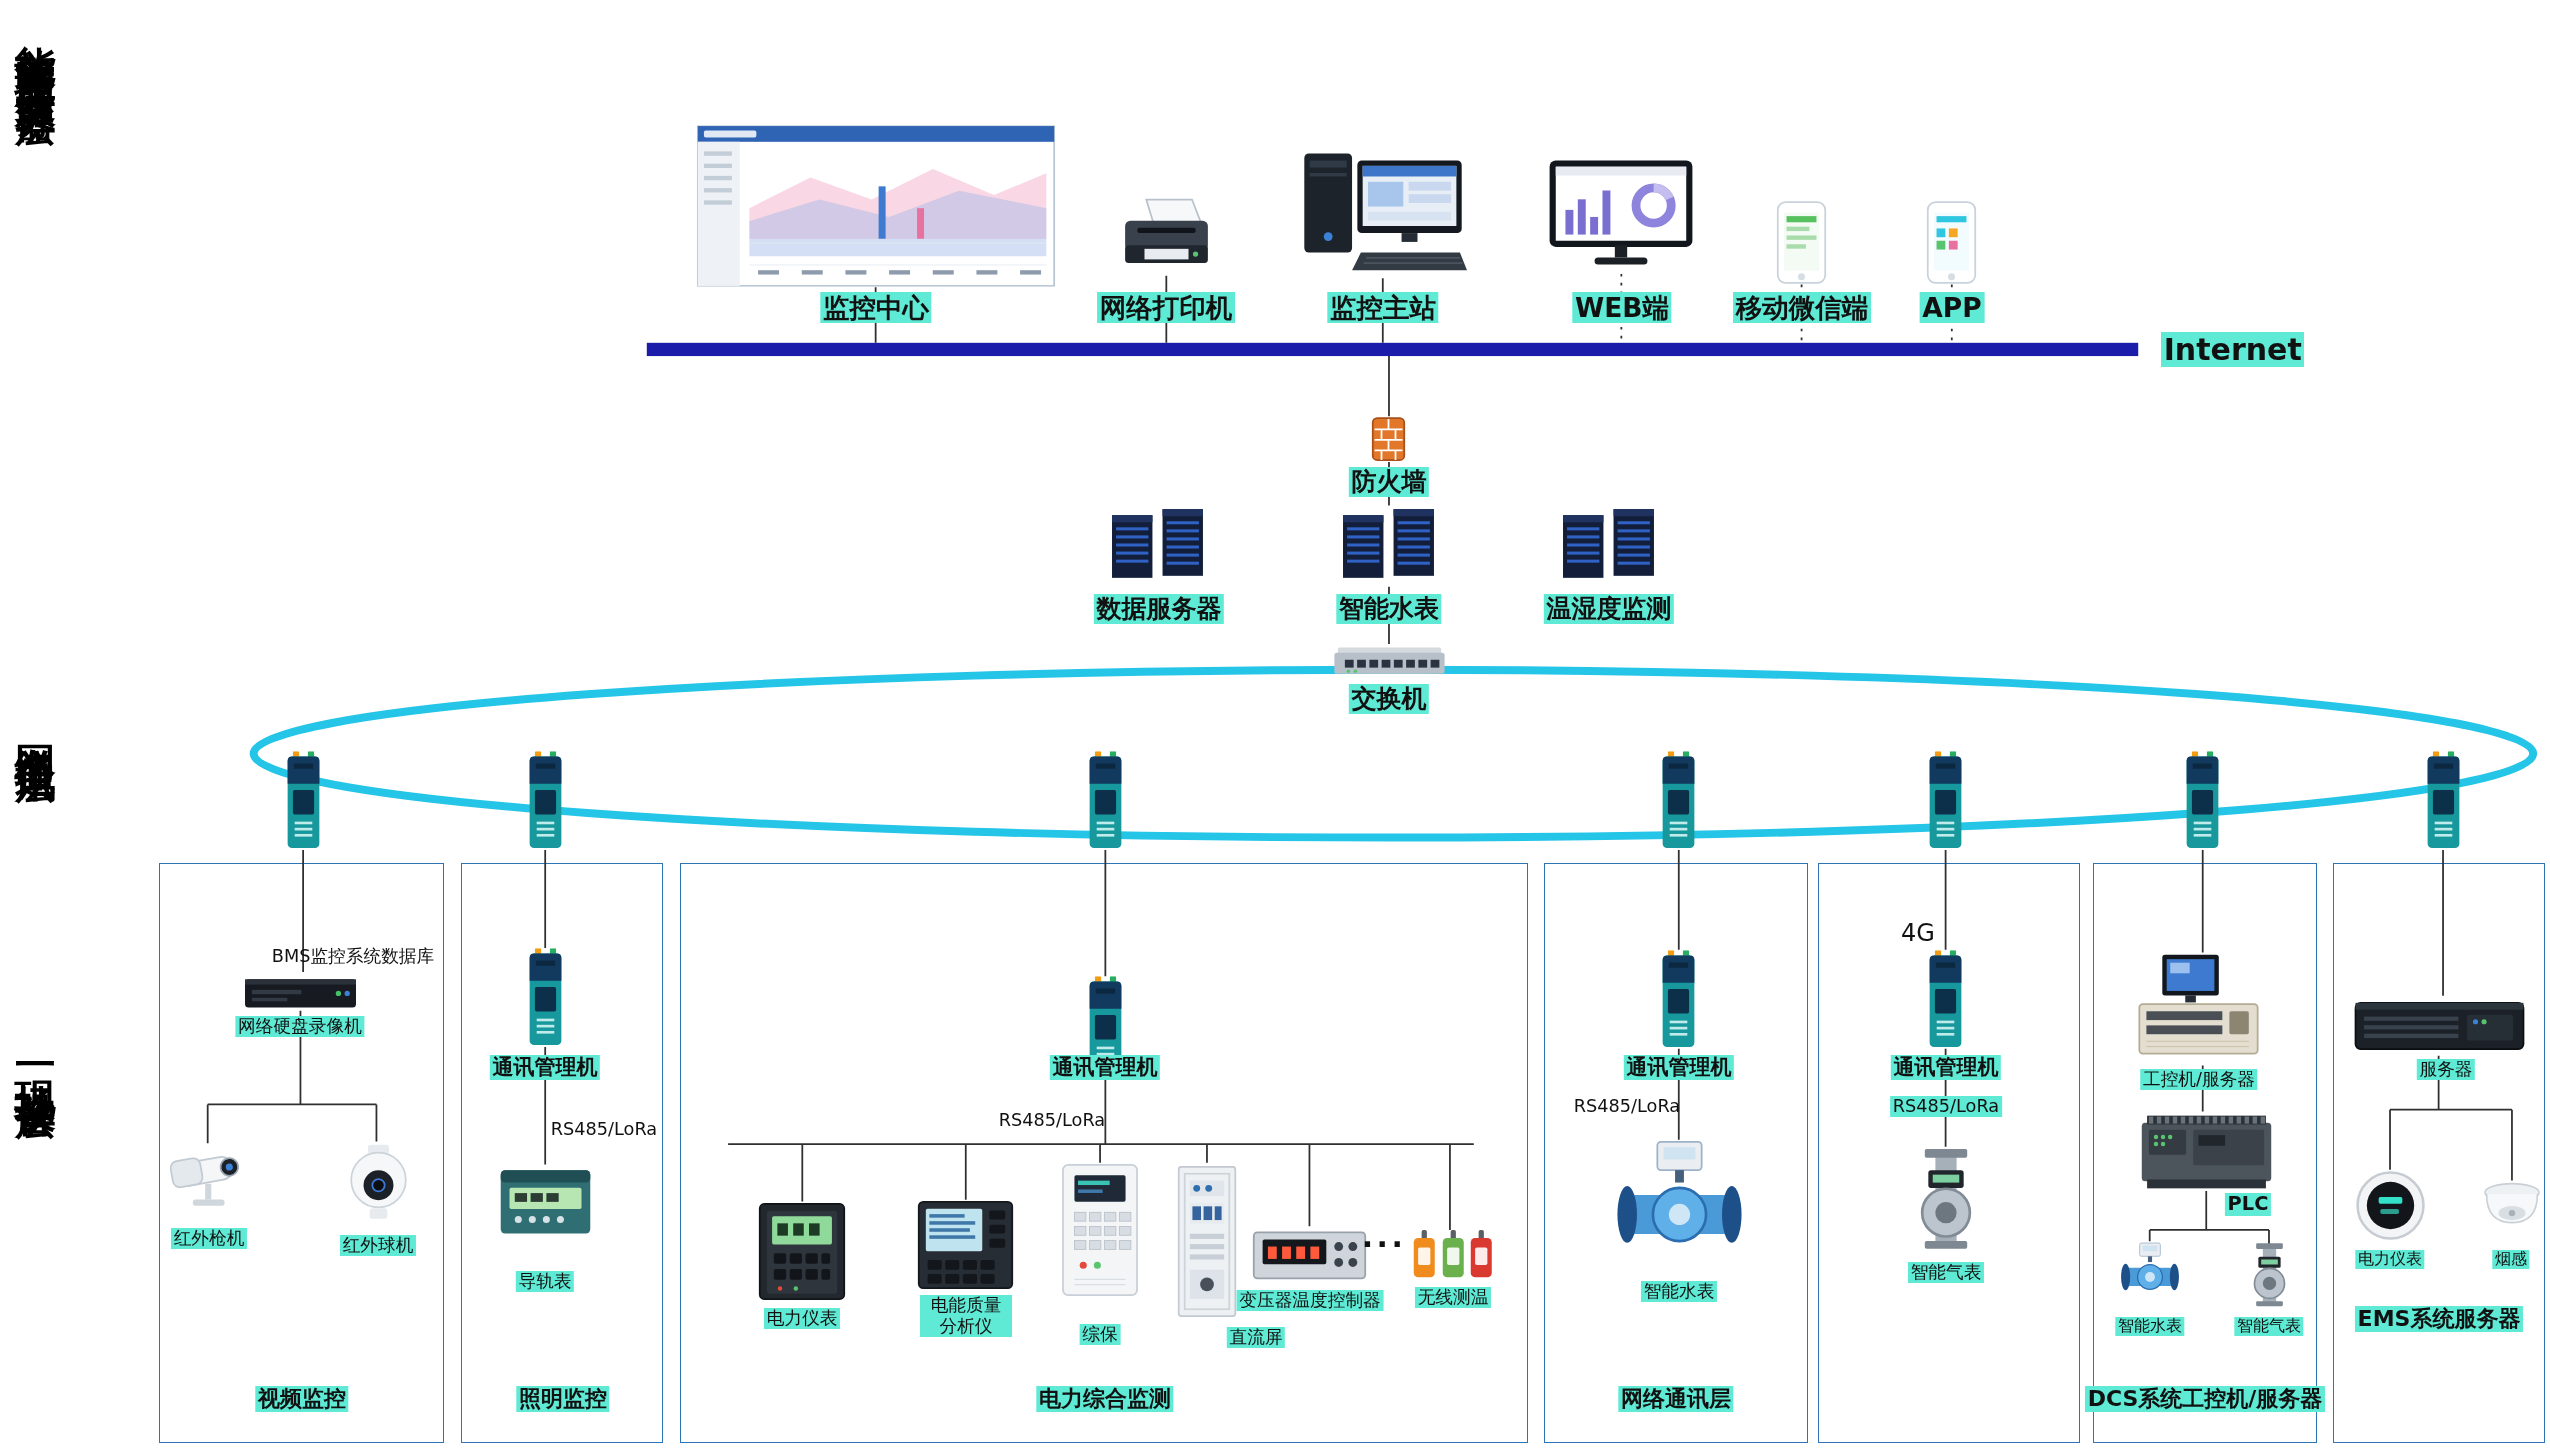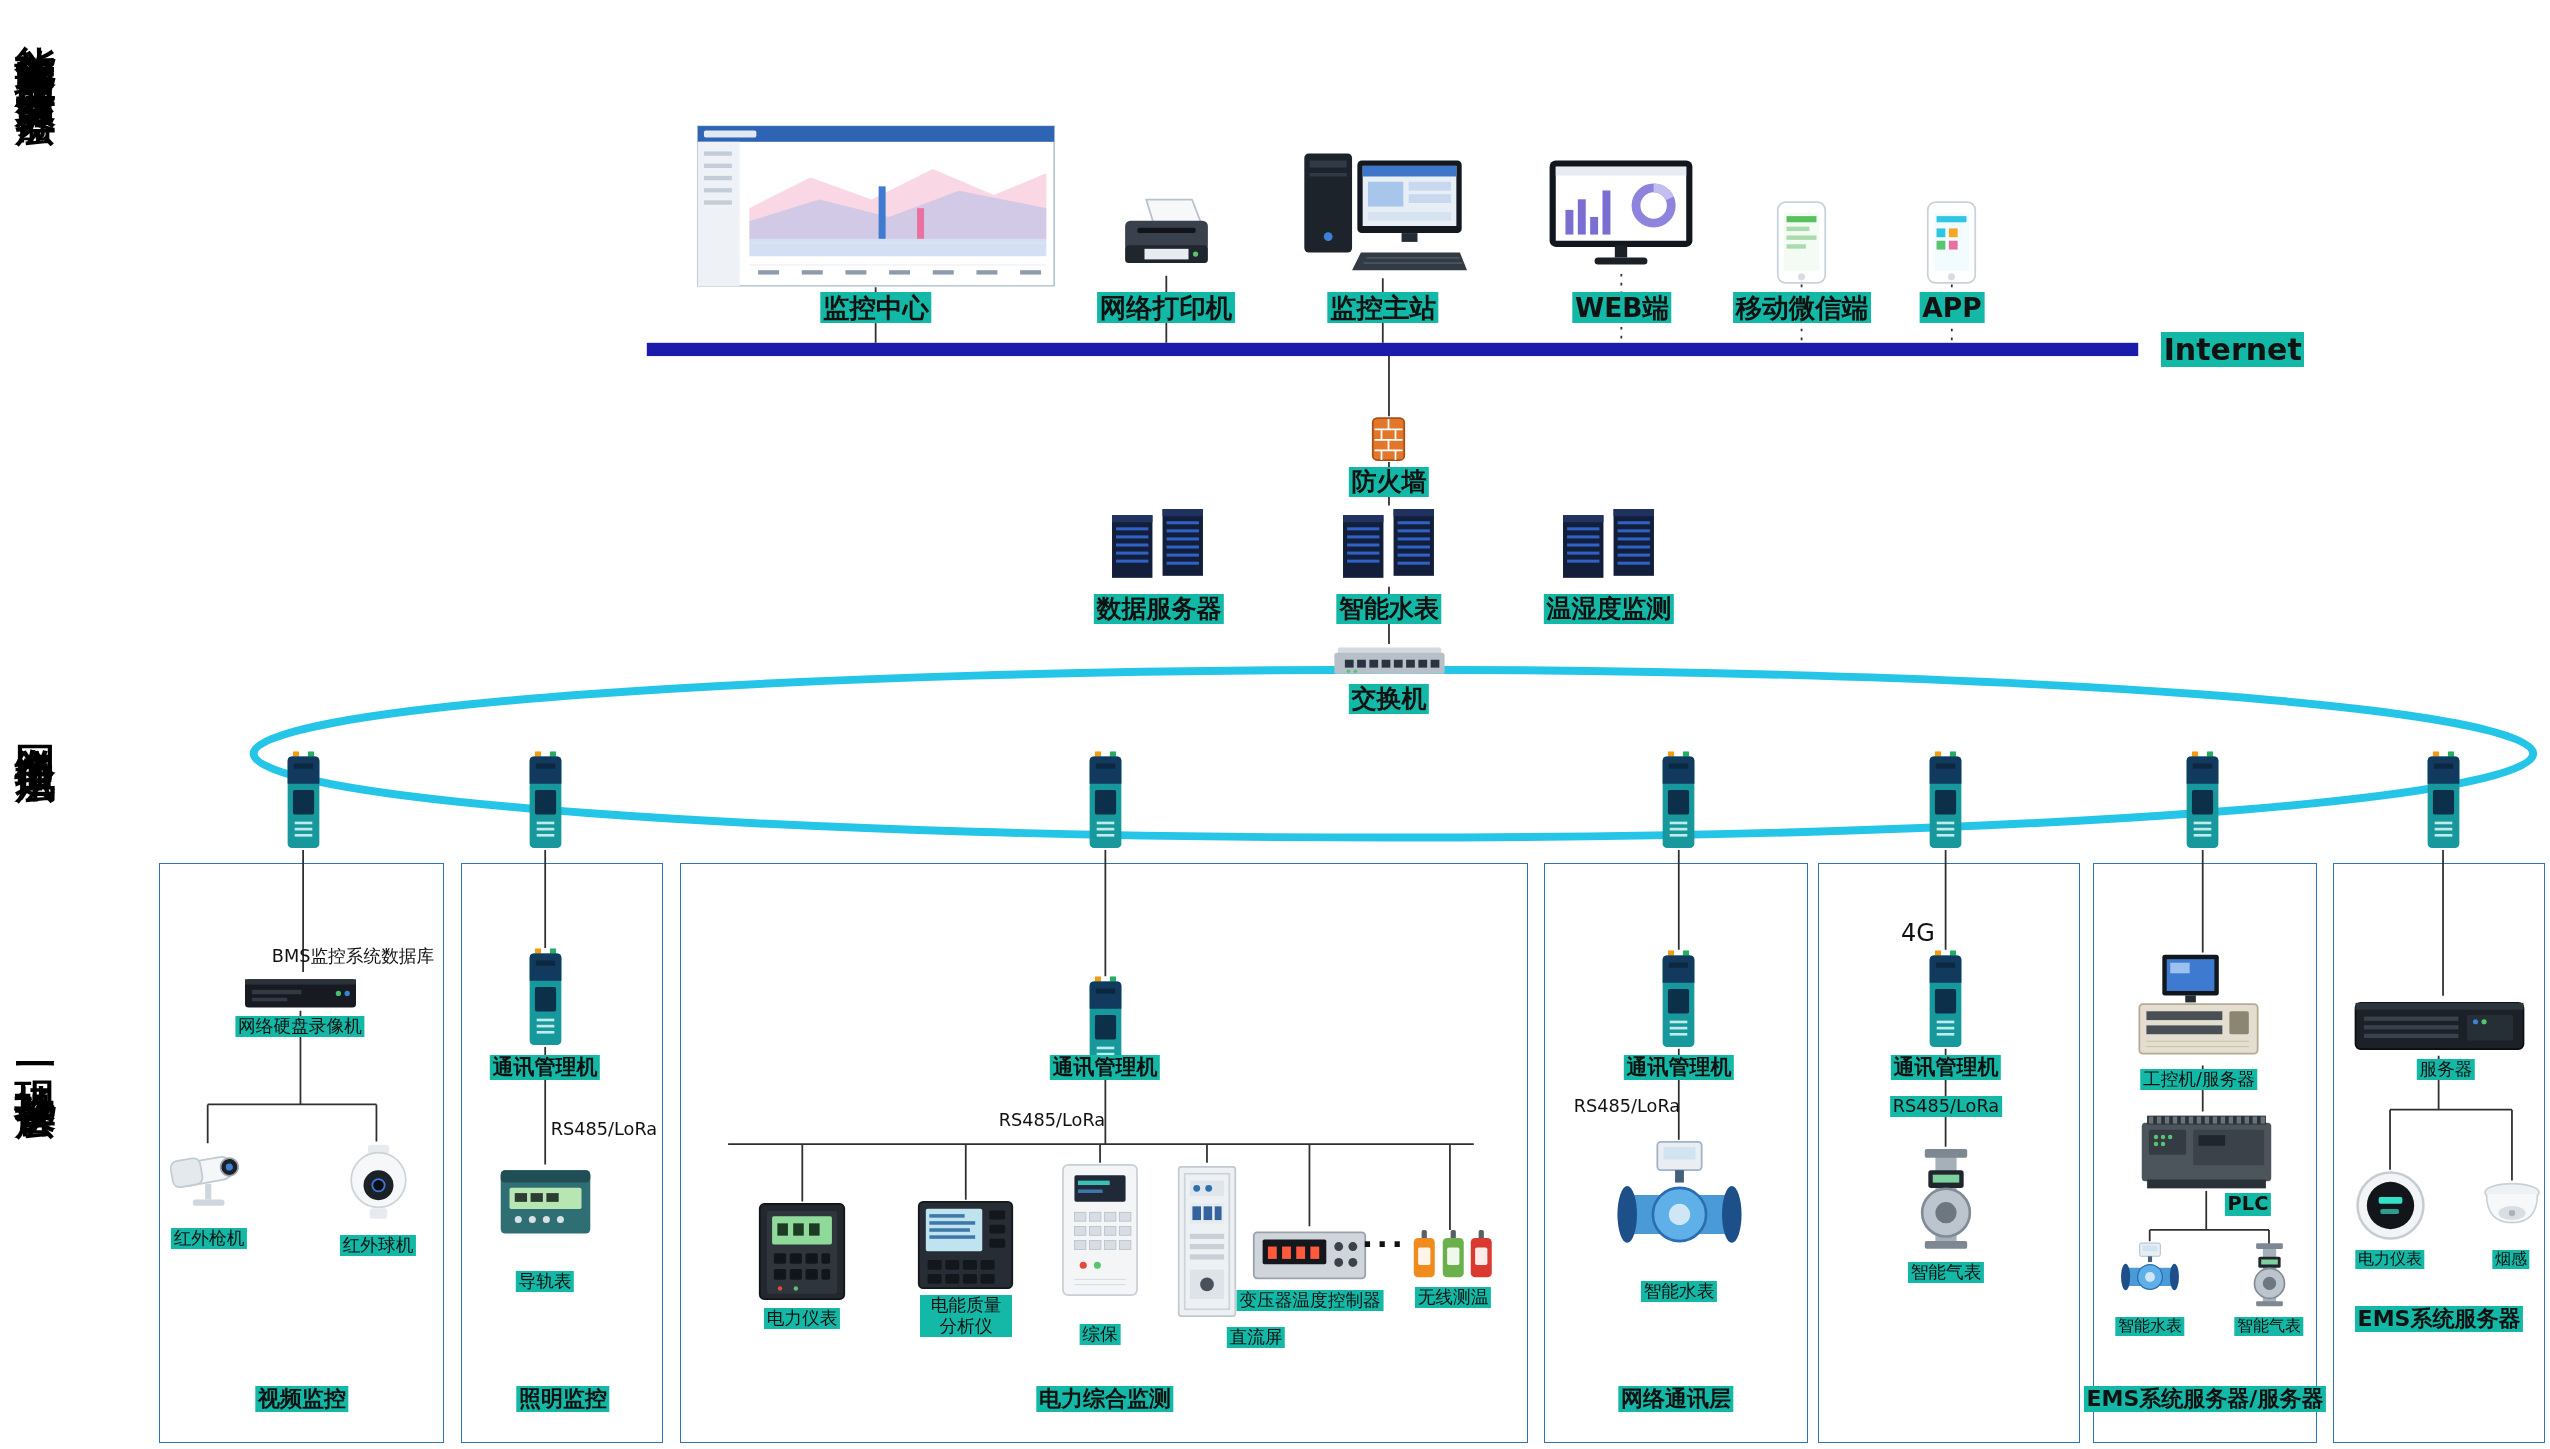--- a/index.html
+++ b/index.html
@@ -4,21 +4,21 @@
 <style>
   *{box-sizing:border-box}
   body{margin:0;background:#fff}
   .canvas{position:relative;width:2550px;height:1449px;background:#fff;overflow:hidden;
           font-family:"DejaVu Sans","Liberation Sans",sans-serif;color:#111}
   .wires{position:absolute;left:0;top:0}
   .zone{position:absolute;border:1.8px solid #2e75b6;background:#fff}
   .node{position:absolute}
   .node svg{width:100%;height:100%;display:block;overflow:visible}
   .lbl{position:absolute;transform:translateX(-50%);white-space:nowrap;text-align:center;
-       background:#14b8a6;padding:0 2.7px;line-height:1.18}
+       background:#5eead4;padding:0 2.7px;line-height:1.18}
   .nobg{background:transparent}
   .lbl-left{transform:none}
   .t18{font-size:16px}
   .t20{font-size:17.7px}
   .t22{font-size:19.4px;font-weight:700}
   .t24{font-size:24px}
   .b24{font-size:21px;font-weight:700}
   .b25{font-size:22px;font-weight:700}
   .b28{font-size:25px;font-weight:700}
   .b30{font-size:26.5px;font-weight:700}
@@ -715,21 +715,21 @@
         <use href="#sym-watermeter"></use>
       </svg>
     </div>
   <div class="node" style="left:2236px;top:1242px;width:67px;height:65px">
       <svg viewBox="0 0 76 74" width="67" height="65">
         <use href="#sym-gasmeter"></use>
       </svg>
     </div>
   <div class="lbl t18" style="left:2150px;top:1317px">智能水表</div>
   <div class="lbl t18" style="left:2269px;top:1317px">智能气表</div>
-  <div class="lbl b25" style="left:2205px;top:1386px">EMS系统服务器/服务器</div>
+  <div class="lbl b25" style="left:2205px;top:1386px">DCS系统工控机/服务器</div>
 
   <div class="node" style="left:2351px;top:996px;width:177px;height:60px">
       <svg viewBox="0 0 200 68" width="177" height="60">
         <use href="#sym-rackserver"></use>
       </svg>
     </div>
   <div class="lbl t20" style="left:2446px;top:1059px">服务器</div>
   <div class="node" style="left:2355px;top:1170px;width:71px;height:71px">
       <svg viewBox="0 0 80 80" width="71" height="71">
         <use href="#sym-gauge"></use>

